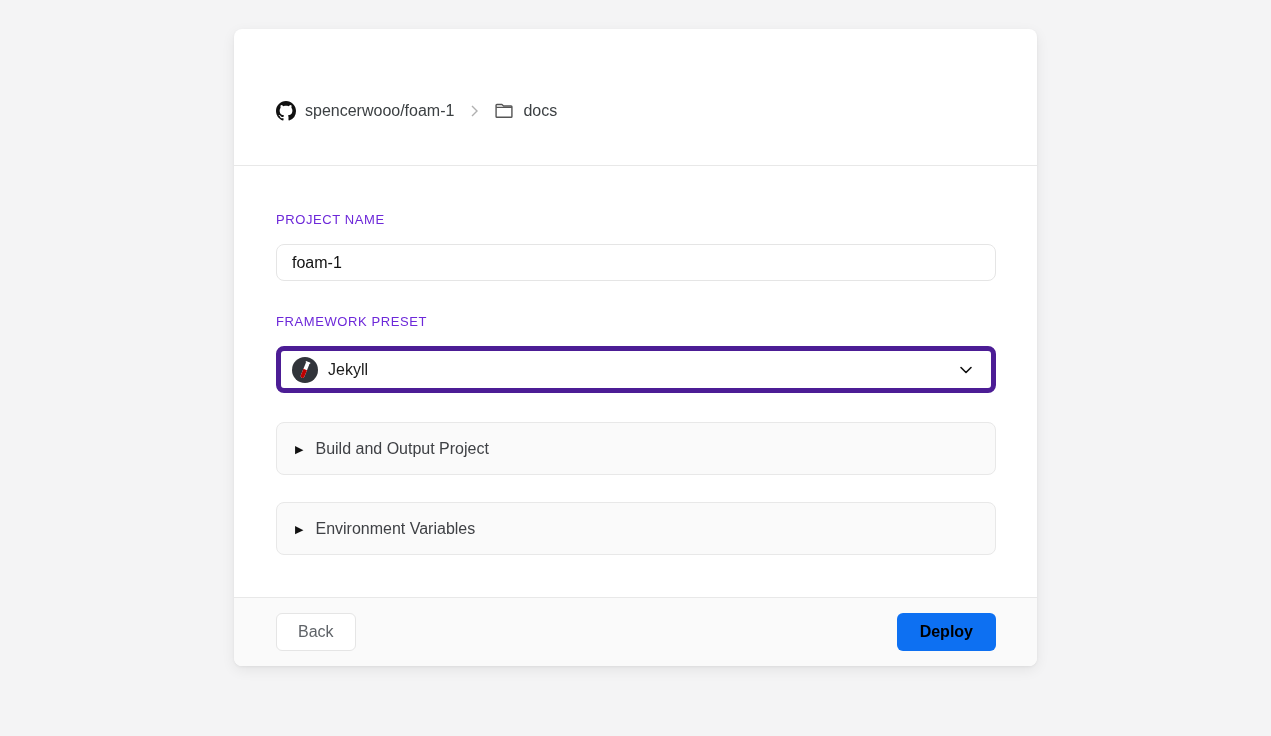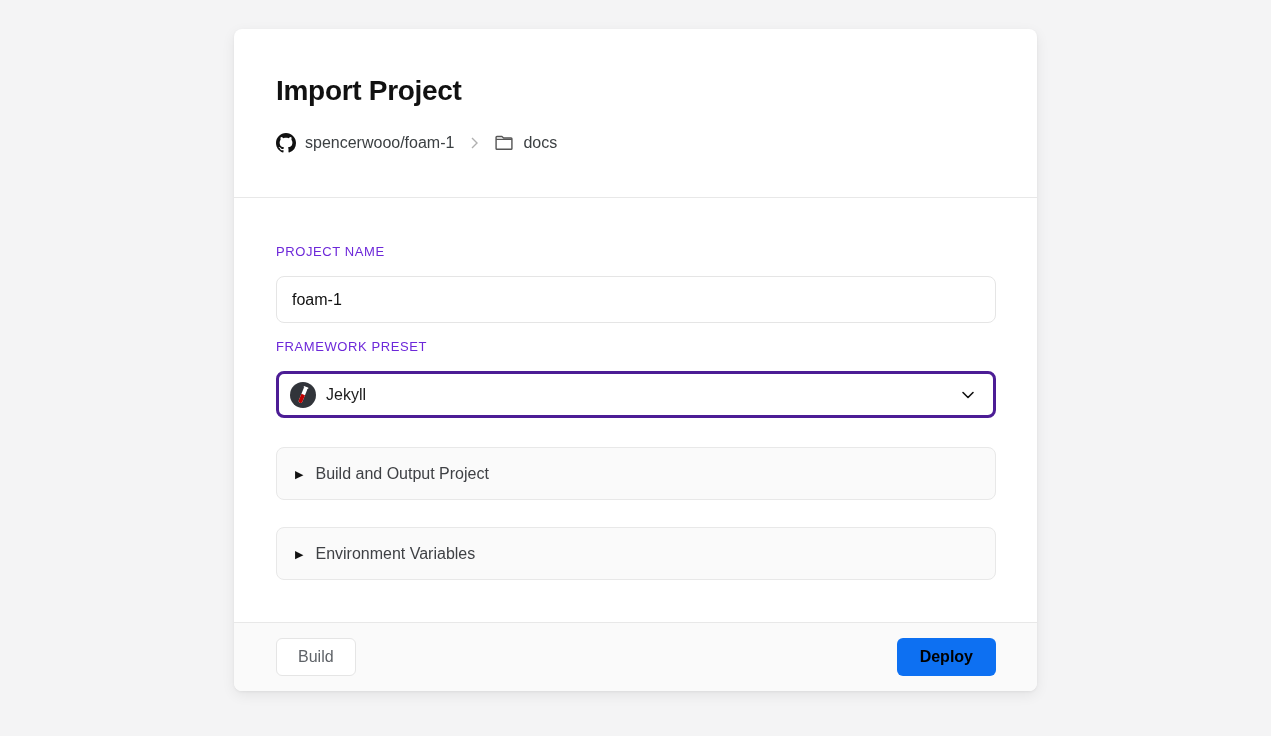--- a/index.html
+++ b/index.html
@@ -44,36 +44,36 @@
   .field-label {
     font-size: 13px;
     font-weight: 400;
     letter-spacing: 0.6px;
     text-transform: uppercase;
     color: #6d28d9;
   }
   .text-input {
     margin-top: 17px;
     width: 100%;
-    height: 47px;
+    height: 37px;
     border: 1px solid #e5e5e5;
     border-radius: 8px;
     padding: 0 15px;
     font-size: 16px;
     color: #111;
     font-family: inherit;
     background: #fff;
     outline: none;
   }
-  .field-gap { margin-top: 16px; }
+  .field-gap { margin-top: 33px; }
   .select {
     margin-top: 17px;
     width: 100%;
     height: 47px;
-    border: 3px solid #4c1d95;
+    border: 5px solid #4c1d95;
     border-radius: 8px;
     padding: 0 17px 0 11px;
     display: flex;
     align-items: center;
     gap: 10px;
     font-size: 16px;
     color: #1c1c1c;
     background: #fff;
     cursor: pointer;
   }
@@ -134,21 +134,20 @@
     font-weight: 700;
     padding: 0 23px;
   }
 </style>
 </head>
 <body>
 
 <div class="card">
 
   <div class="card-header">
-    <div class="page-title">Import Project</div>
     <div class="breadcrumb">
       <span class="gh">
         <svg viewBox="0 0 24 24" width="20" height="20" fill="#111">
           <path d="M12 0C5.37 0 0 5.37 0 12c0 5.31 3.435 9.795 8.205 11.385.6.105.825-.255.825-.57 0-.285-.015-1.23-.015-2.235-3.015.555-3.795-.735-4.035-1.41-.135-.345-.72-1.41-1.23-1.695-.42-.225-1.02-.78-.015-.795.945-.015 1.62.87 1.845 1.23 1.08 1.815 2.805 1.305 3.495.99.105-.78.42-1.305.765-1.605-2.67-.3-5.46-1.335-5.46-5.925 0-1.305.465-2.385 1.23-3.225-.12-.3-.54-1.53.12-3.18 0 0 1.005-.315 3.3 1.23.96-.27 1.98-.405 3-.405s2.04.135 3 .405c2.295-1.56 3.3-1.23 3.3-1.23.66 1.65.24 2.88.12 3.18.765.84 1.23 1.905 1.23 3.225 0 4.605-2.805 5.625-5.475 5.925.435.375.81 1.095.81 2.22 0 1.605-.015 2.895-.015 3.3 0 .315.225.69.825.57A12.02 12.02 0 0 0 24 12c0-6.63-5.37-12-12-12z"></path>
         </svg>
       </span>
       <span>spencerwooo/foam-1</span>
       <span class="sep">
         <svg viewBox="0 0 16 16" width="16" height="16" fill="none" stroke="currentColor" stroke-width="1.4">
           <path d="M6 3l5 5-5 5"></path>
@@ -197,17 +196,17 @@
     </div>
 
     <div class="accordion">
       <span class="tri">▶</span>
       <span>Environment Variables</span>
     </div>
 
   </div>
 
   <div class="card-footer">
-    <button class="btn btn-back">Build</button>
+    <button class="btn btn-back">Back</button>
     <button class="btn btn-deploy">Deploy</button>
   </div>
 
 </div>
 
 </body></html>

